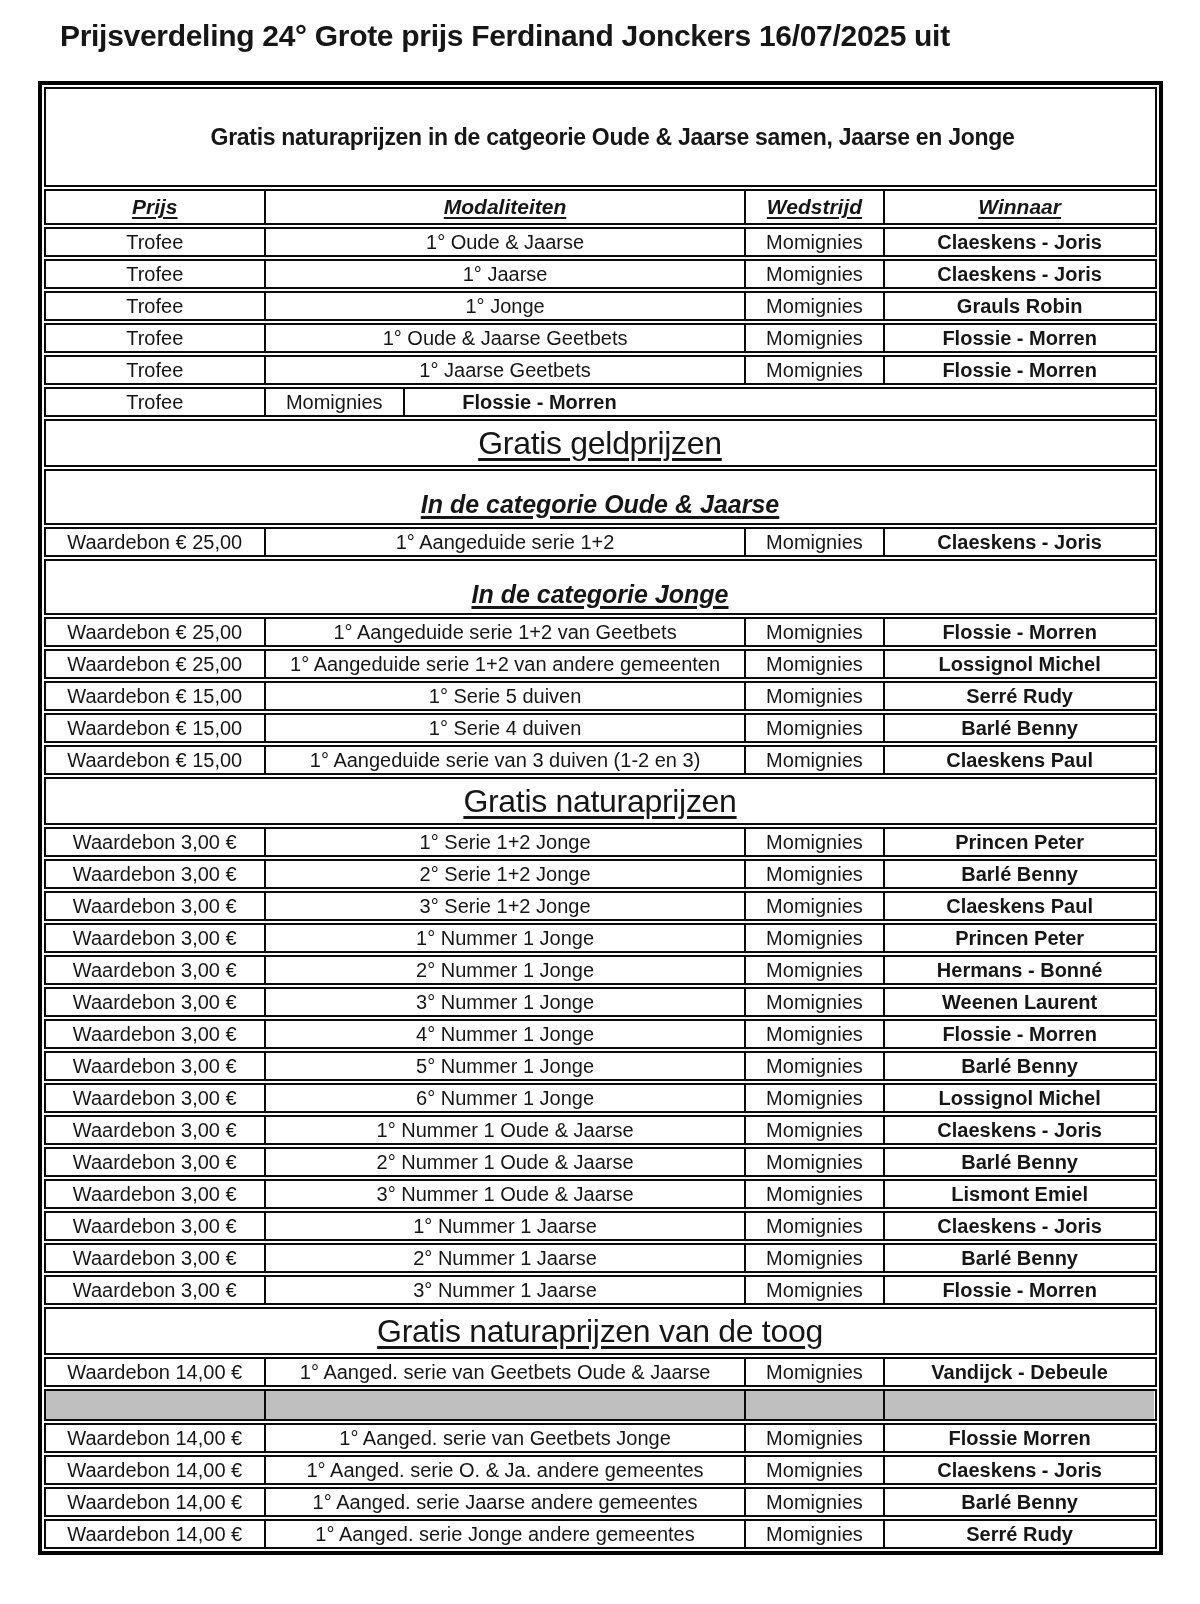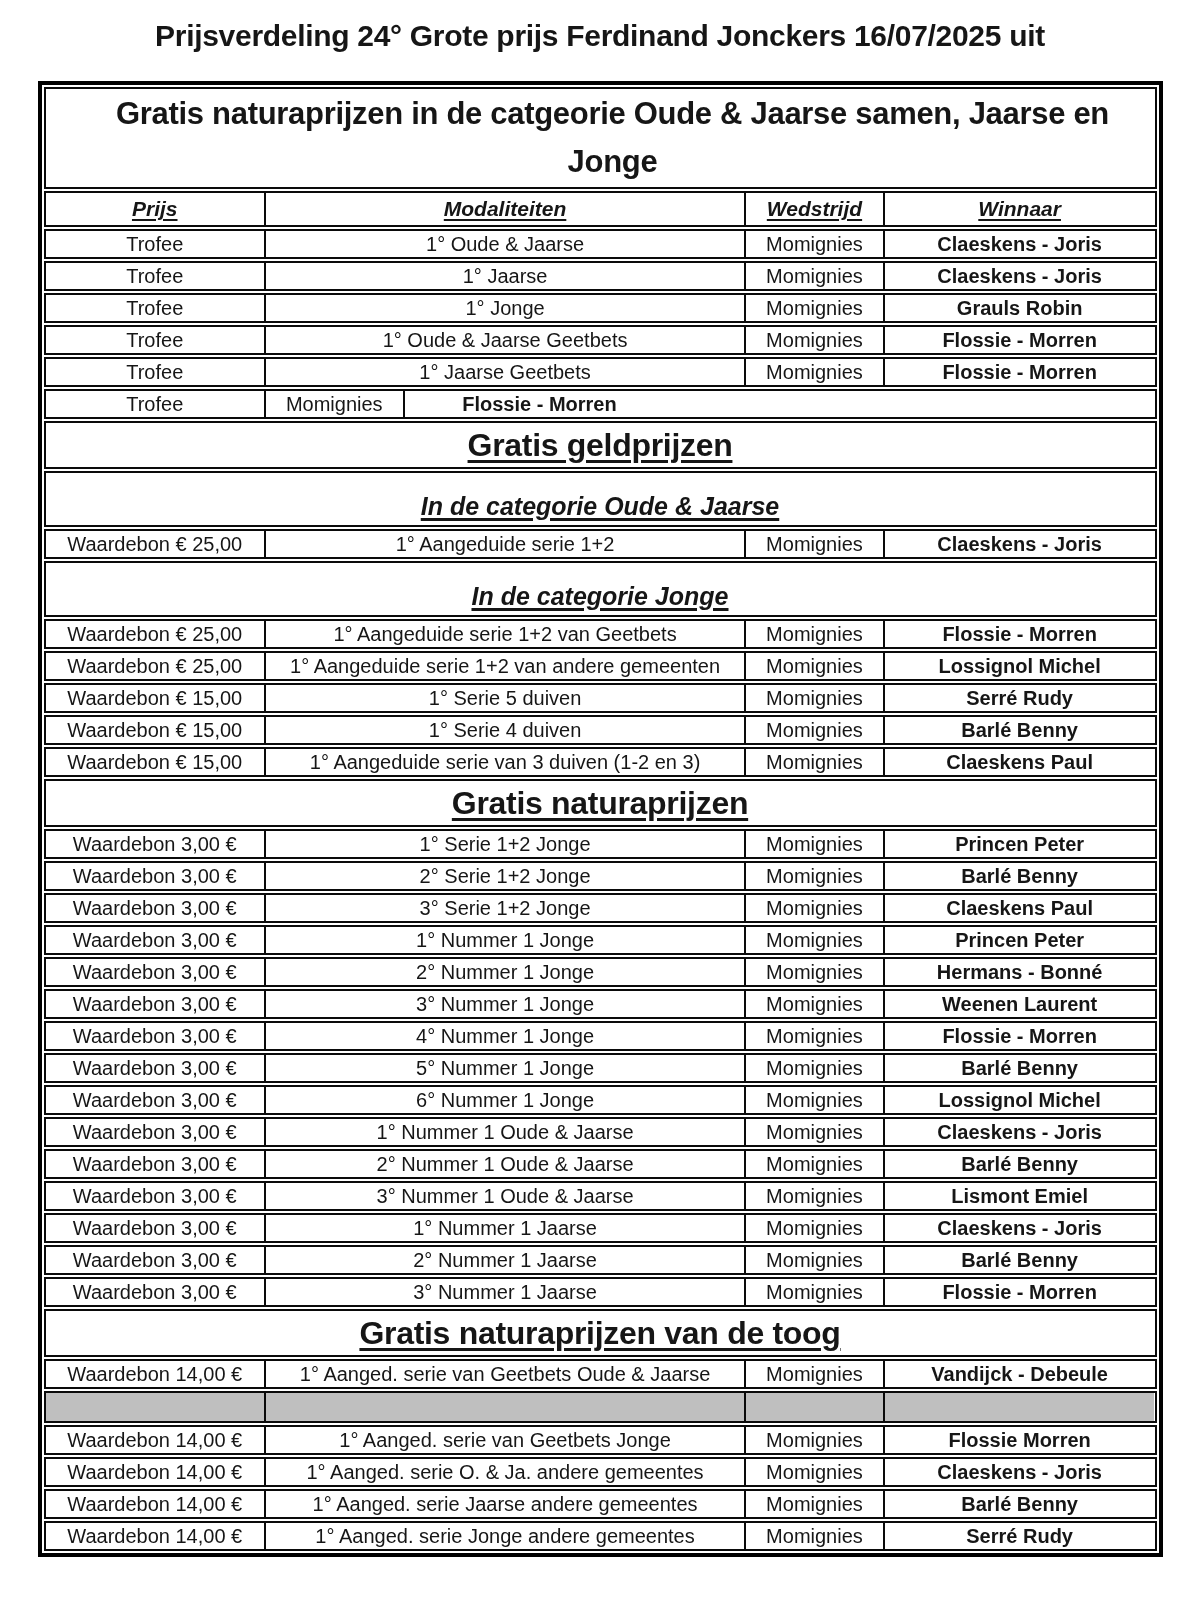--- a/index.html
+++ b/index.html
@@ -11,21 +11,20 @@
     width: 1200px;
     height: 1604px;
     font-family: "Liberation Sans", "DejaVu Sans", sans-serif;
     color: #161616;
     position: relative;
     overflow: hidden;
   }
   .doc-title {
     margin: 12px auto 0;
     width: 1080px;
-    text-align: center;
     font-size: 30px;
     line-height: 47px;
     font-weight: bold;
     letter-spacing: -0.3px;
   }
   .prize-table {
     width: 1125px;
     margin: 22px auto 0;
     border: 4px solid #000;
     padding: 2px;
@@ -52,39 +51,39 @@
     min-height: 26px;
   }
   .cell + .cell { border-left: 2px solid #0a0a0a; }
   .c1 { width: 19.7%; }
   .c2 { width: 43.3%; }
   .c3 { width: 12.5%; }
   .c4 { width: 24.5%; font-weight: bold; }
   .span { width: 100%; }
 
   .t-row.mainheader .cell {
-    font-size: 31px;
+    font-size: 23px;
     font-weight: bold;
     line-height: 48px;
     min-height: 96px;
     letter-spacing: -0.3px;
     padding-left: 30px;
   }
   .t-row.colheader .cell {
     font-weight: bold;
     font-style: italic;
     text-decoration: underline;
     text-decoration-thickness: 2px;
     text-underline-offset: 3px;
     font-size: 21px;
     min-height: 32px;
   }
   .t-row.section .cell {
     font-size: 32px;
-    font-weight: bold;
+    font-weight: normal;
     text-decoration: underline;
     text-decoration-thickness: 3px;
     text-underline-offset: 4px;
     min-height: 44px;
     letter-spacing: -0.3px;
   }
   .t-row.subsection .cell {
     font-size: 25px;
     font-weight: bold;
     font-style: italic;

